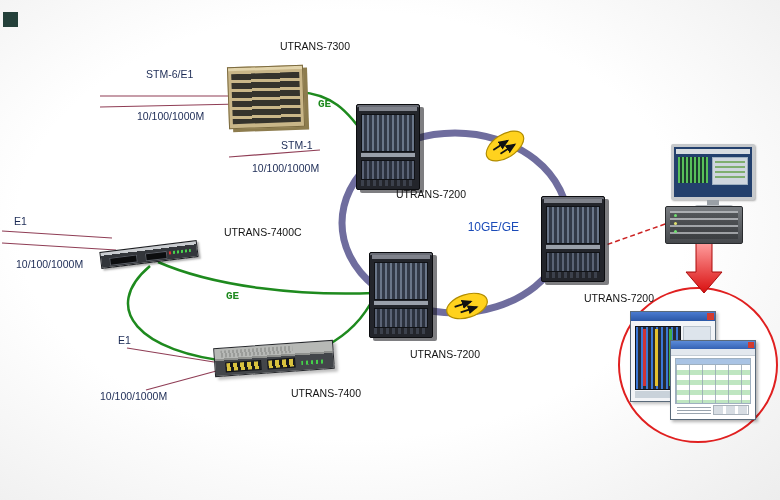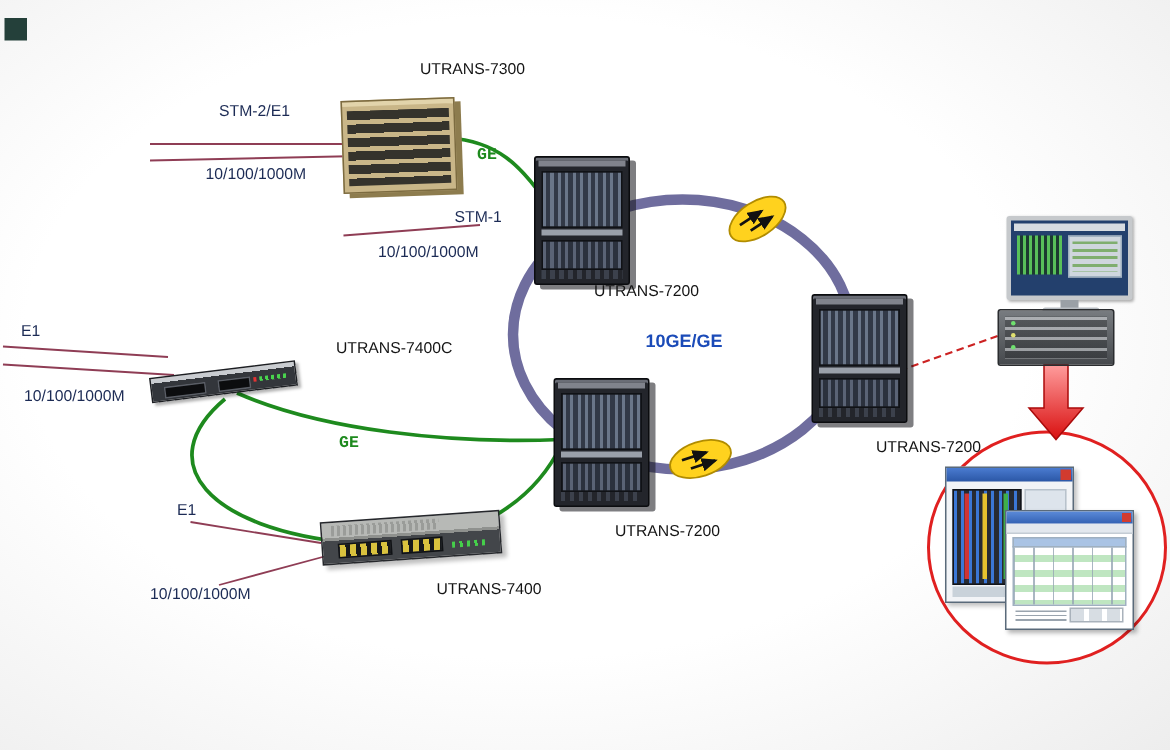--- a/index.html
+++ b/index.html
@@ -4,22 +4,22 @@
 <style>
   html,body{margin:0;padding:0;}
   body{font-family:"Liberation Sans", sans-serif;}
   #canvas{position:relative;width:780px;height:500px;overflow:hidden;
     background:radial-gradient(ellipse at 45% 45%, #ffffff 55%, #ededed 100%);}
   svg.layer{position:absolute;left:0;top:0;}
 
   .lbl{position:absolute;font-size:10.5px;color:#1c2b55;white-space:nowrap;}
   .dev-lbl{position:absolute;font-size:10.5px;color:#141414;white-space:nowrap;padding-left:44px;}
   .green{color:#1e8a1e;font-size:11px;font-weight:bold;font-family:Liberation Mono, monospace;}
-  .ring-lbl{position:absolute;left:393px;top:220px;width:126px;text-align:center;
-    color:#1b4bb8;font-weight:bold;font-size:12px;line-height:14px;}
+  .ring-lbl{position:absolute;left:393px;top:220px;width:126px;text-align:right;
+    color:#1b4bb8;font-weight:normal;font-size:12px;line-height:14px;}
 
   .corner-chip{position:absolute;left:3px;top:12px;width:15px;height:15px;background:#24403a;}
 
   
   .c7200{position:absolute;width:62px;height:84px;background:#23252b;border:1px solid #0b0c0f;
     border-radius:2px;box-shadow:4px 3px 0 rgba(20,20,26,.55), inset 0 2px 0 #6a6d76;}
   .c7200 .cap{position:absolute;left:2px;right:2px;top:2px;height:4px;background:#80838c;}
   .c7200 .cardsA{position:absolute;left:4px;right:4px;top:9px;height:36px;border:1px solid #101216;
     background:repeating-linear-gradient(90deg,#6a7689 0px,#6a7689 2px,#323947 2px,#323947 5px);}
   .c7200 .mid{position:absolute;left:4px;right:4px;top:48px;height:4px;background:#9aa0aa;}
@@ -235,25 +235,25 @@
     <div class="tb">
         <i></i>
       </div>
     <div class="tool"></div>
     <div class="gh"></div>
     <div class="grid"></div>
     <div class="txt"></div>
     <div class="btns"></div>
   </div>
 
-  <div class="lbl" style="left:146px;top:68px;">STM-2/E1</div>
+  <div class="lbl" style="left:146px;top:68px;">STM-6/E1</div>
   <div class="lbl" style="left:137px;top:110px;">10/100/1000M</div>
   <div class="dev-lbl" style="left:236px;top:40px;">UTRANS-7300</div>
   <div class="lbl green" style="left:318px;top:98px;">GE</div>
-  <div class="lbl" style="left:281px;top:139px;margin-left:22px;">STM-1</div>
+  <div class="lbl" style="left:281px;top:139px;">STM-1</div>
   <div class="lbl" style="left:252px;top:162px;">10/100/1000M</div>
   <div class="dev-lbl" style="left:352px;top:188px;width:70px;text-align:center;">UTRANS-7200</div>
 
   <div class="ring-lbl">
     <div>10GE/GE</div>
   </div>
 
   <div class="dev-lbl" style="left:540px;top:292px;width:64px;text-align:center;">UTRANS-7200</div>
   <div class="dev-lbl" style="left:366px;top:348px;width:68px;text-align:center;">UTRANS-7200</div>
 

